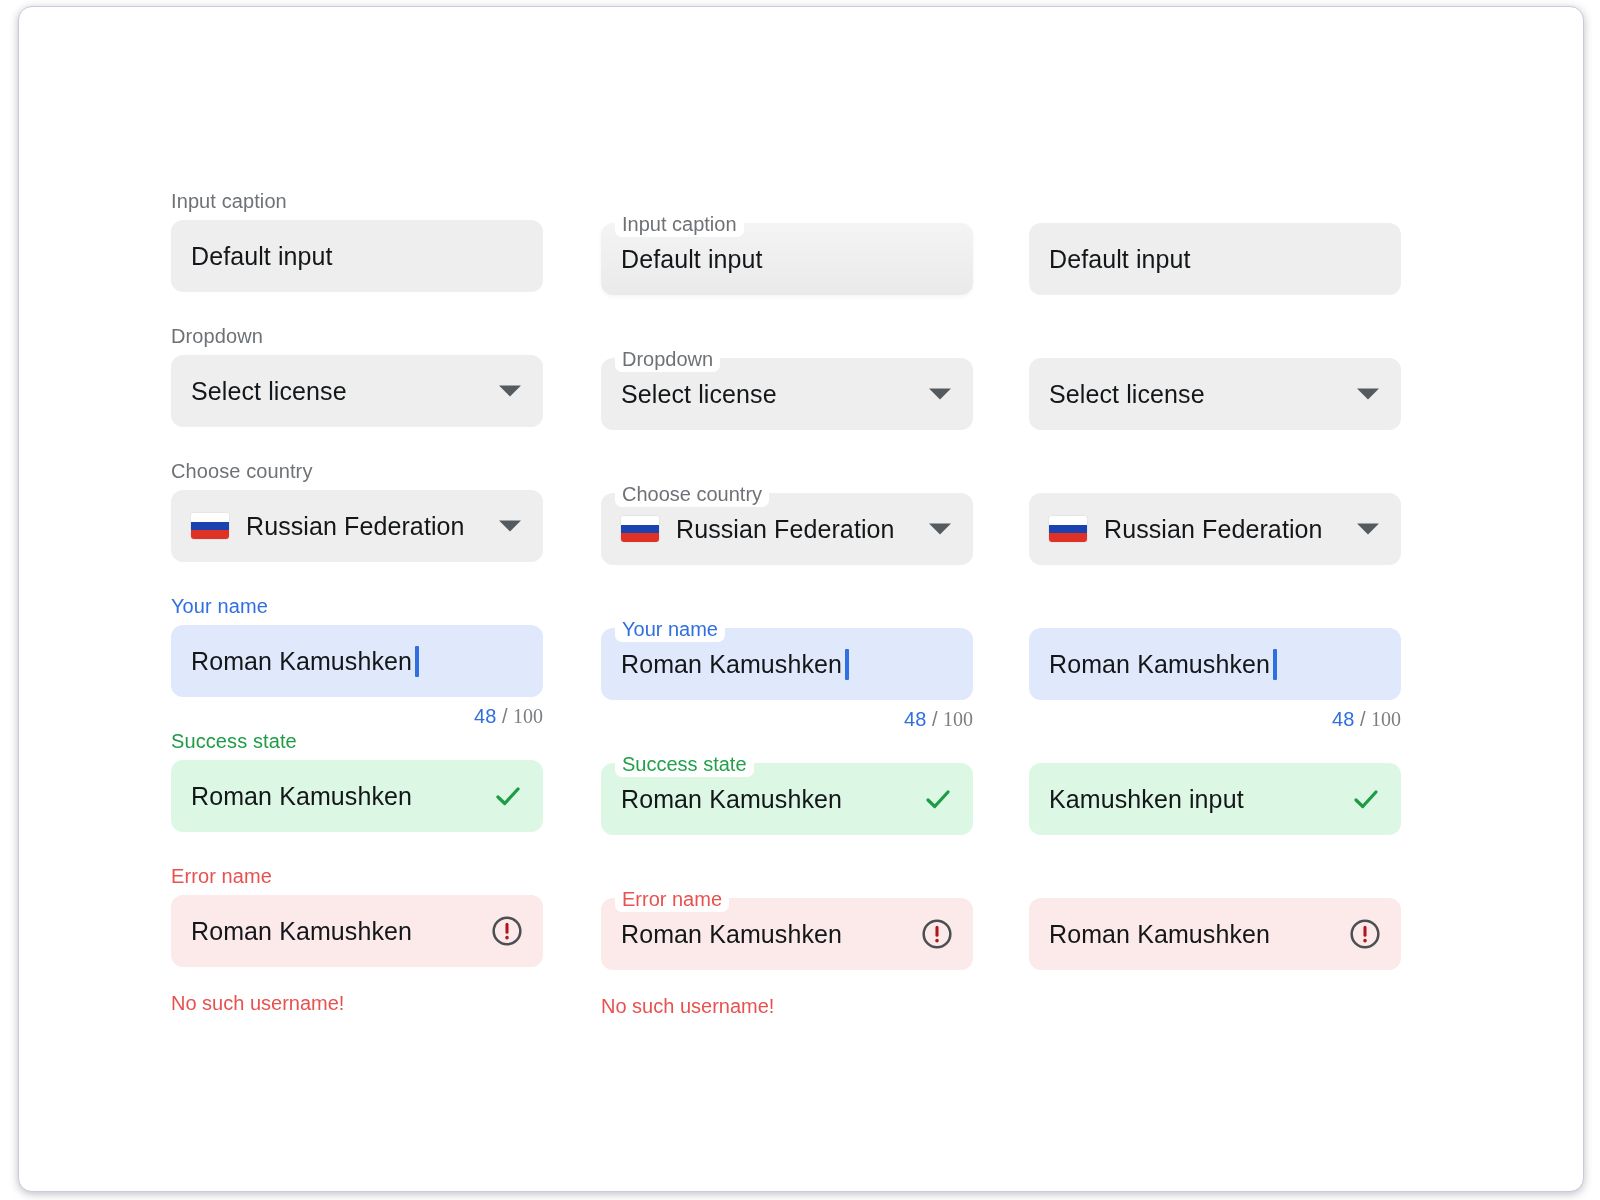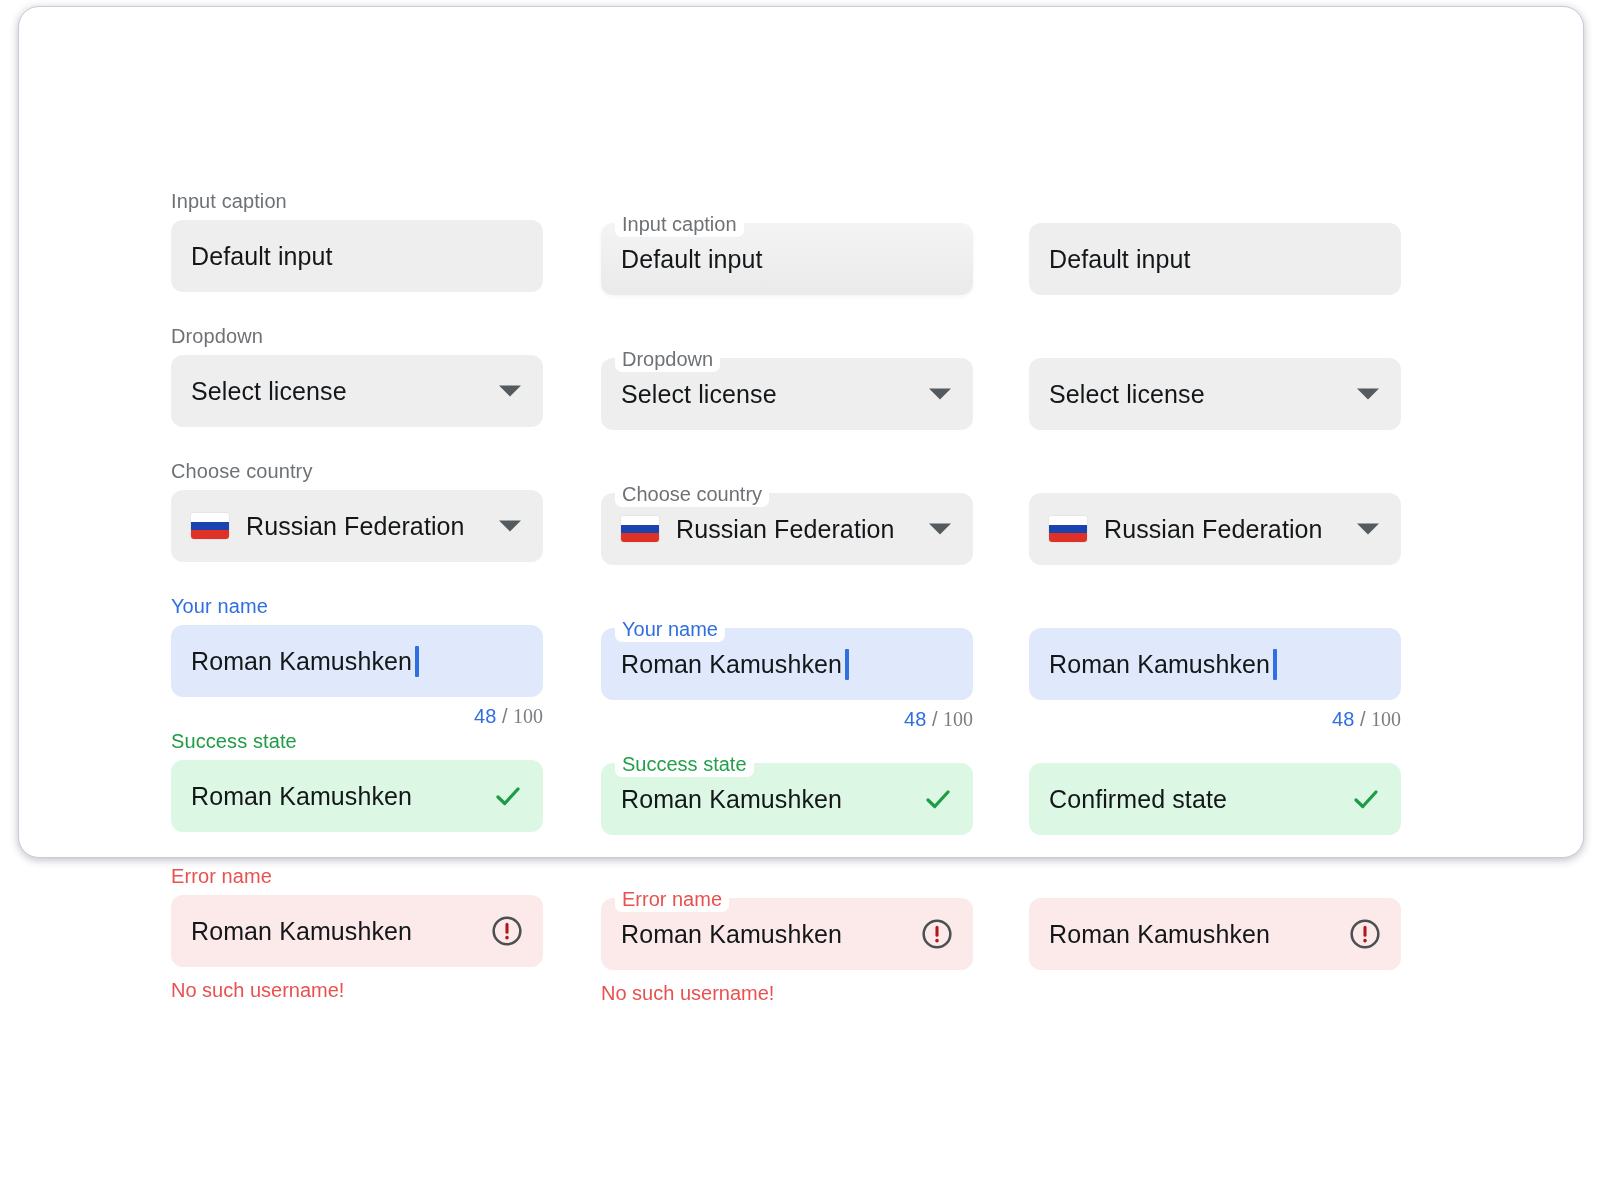--- a/index.html
+++ b/index.html
@@ -7,24 +7,24 @@
   html, body {
     width:1600px; height:1200px;
     background:#ffffff;
     font-family:"Liberation Sans", sans-serif;
     overflow:hidden;
   }
 
   #card {
     position:absolute;
     left:18px; top:6px;
-    width:1566px; height:852px;
+    width:1566px; height:1186px;
     background:#ffffff;
     border:1px solid #c9cada;
-    border-radius:21px;
+    border-radius:14px;
     box-shadow:0 2px 9px rgba(40,40,70,0.30);
   }
 
   #grid {
     position:absolute;
     left:0; top:0; right:0; bottom:0;
   }
 
   .col { position:absolute; top:0; width:372px; }
   #col1 { left:152px; }
@@ -151,21 +151,21 @@
   .errico {
     position:absolute;
     right:20px; top:50%;
     transform:translateY(-50%);
     width:32px; height:32px;
   }
 
   .helper {
     font-size:20px;
     color:#e8514f;
-    margin-top:13px;
+    margin-top:26px;
     line-height:1;
     display:block;
   }
 </style>
 </head>
 <body>
 
 <div id="card">
   <div id="grid">
 
@@ -337,21 +337,21 @@
         </div>
         <div class="counter">
           <span class="cur">48</span>
           <span class="sep">/</span>
           <span class="max">100</span>
         </div>
       </div>
 
       <div class="field" style="top:756px">
         <div class="box green">
-          <span class="val">Confirmed state</span>
+          <span class="val">Kamushken input</span>
           <svg class="check" viewBox="0 0 24 24">
               <path d="M4 12.8 L9.4 18 L20 6.4" fill="none" stroke="#1e9c45" stroke-width="2.6" stroke-linecap="round" stroke-linejoin="round"></path>
             </svg>
         </div>
       </div>
 
       <div class="field" style="top:891px">
         <div class="box red">
           <span class="val">Roman Kamushken</span>
           <svg class="errico" viewBox="0 0 24 24">

